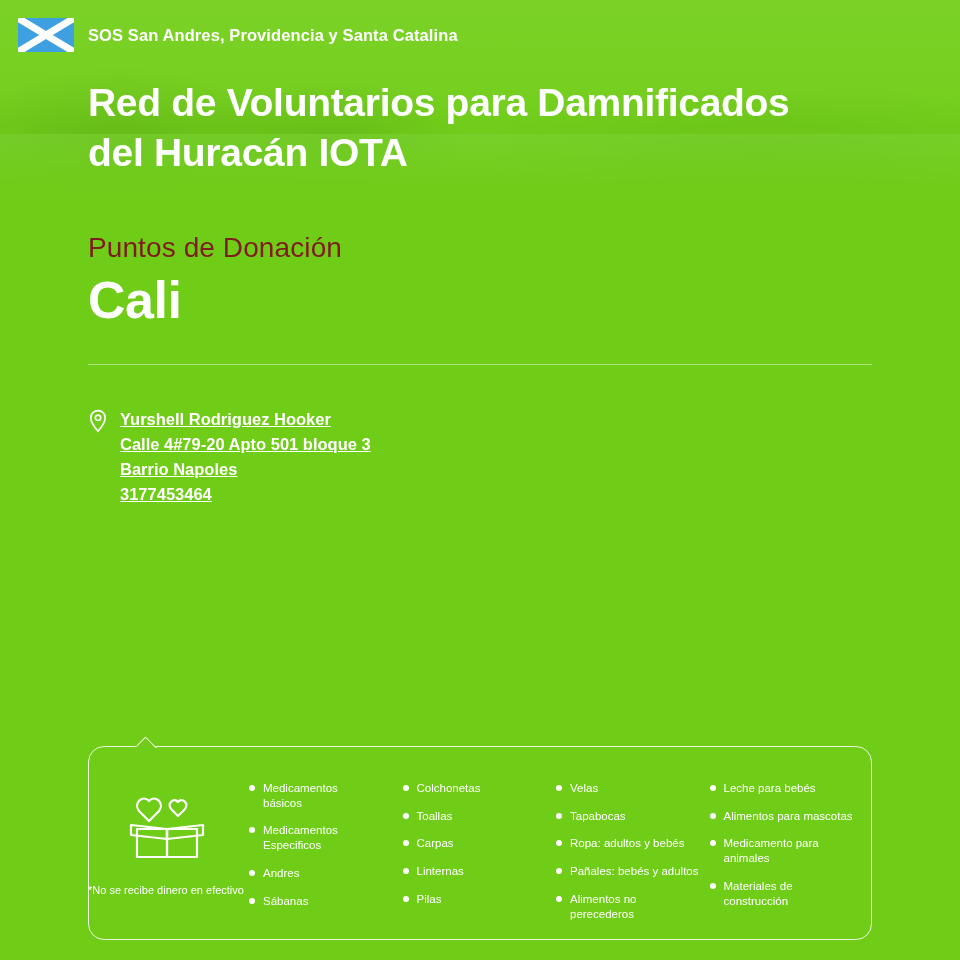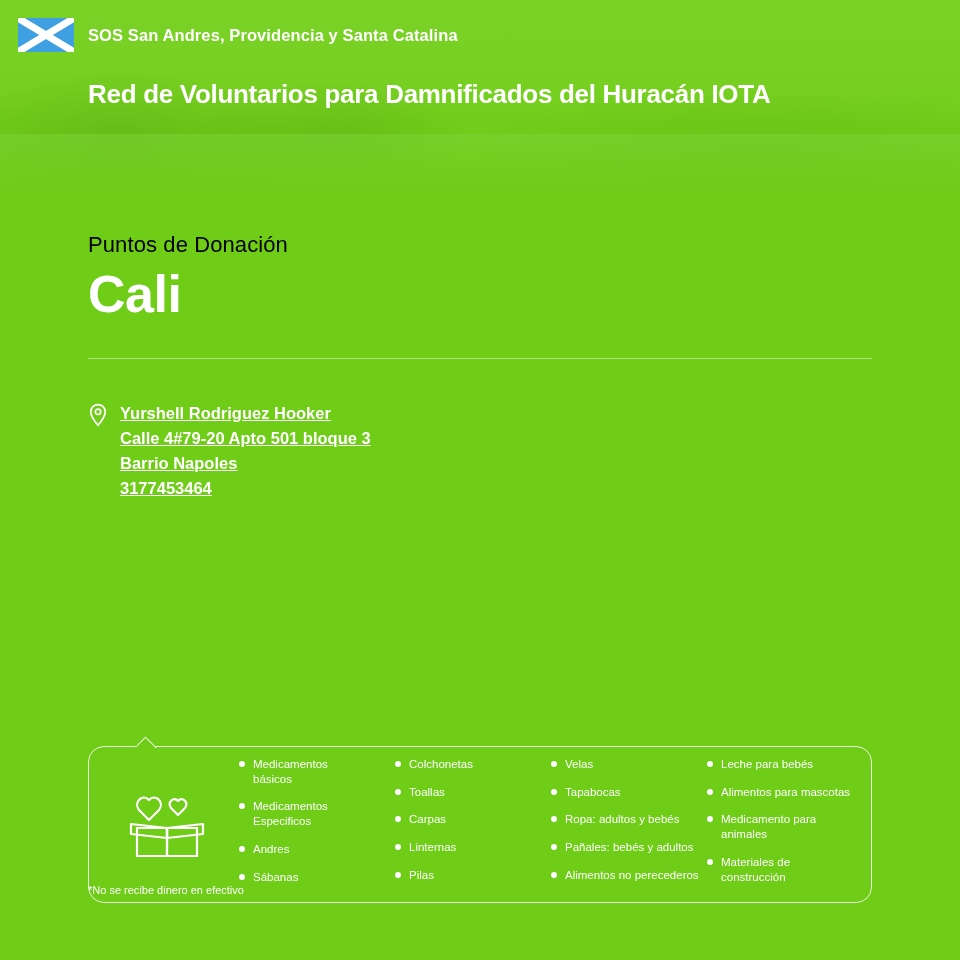--- a/index.html
+++ b/index.html
@@ -82,36 +82,36 @@
   .brand-text {
     font-size: 16.5px;
     font-weight: bold;
     letter-spacing: 0.1px;
     color: #ffffff;
     white-space: nowrap;
   }
 
   .hero-title {
     margin: 26px 0 0 88px;
-    font-size: 26px;
+    font-size: 39px;
     line-height: 1.28;
     font-weight: bold;
     letter-spacing: -0.3px;
     color: #ffffff;
     max-width: 760px;
   }
 
   
   .points {
     padding: 36px 88px 0 88px;
   }
   .points-kicker {
-    font-size: 22px;
+    font-size: 28px;
     font-weight: normal;
-    color: #000000;
+    color: #7f1d1d;
     letter-spacing: 0.1px;
   }
   .points-city {
     font-size: 52px;
     font-weight: bold;
     letter-spacing: -0.5px;
     margin-top: 6px;
     color: #ffffff;
   }
 
@@ -144,24 +144,24 @@
   .card-wrap {
     position: absolute;
     left: 88px;
     top: 746px;
     width: 784px;
   }
   .items-card {
     position: relative;
     border: 1.6px solid rgba(255,255,255,0.85);
     border-radius: 16px;
-    padding: 8px 16px 18px 22px;
-    display: flex;
-    align-items: center;
-    gap: 16px;
+    padding: 32px 16px 18px 22px;
+    display: flex;
+    align-items: flex-start;
+    gap: 26px;
     min-height: 124px;
   }
   
   .notch {
     position: absolute;
     top: -11px;
     left: 48px;
     width: 22px;
     height: 12px;
     overflow: hidden;

